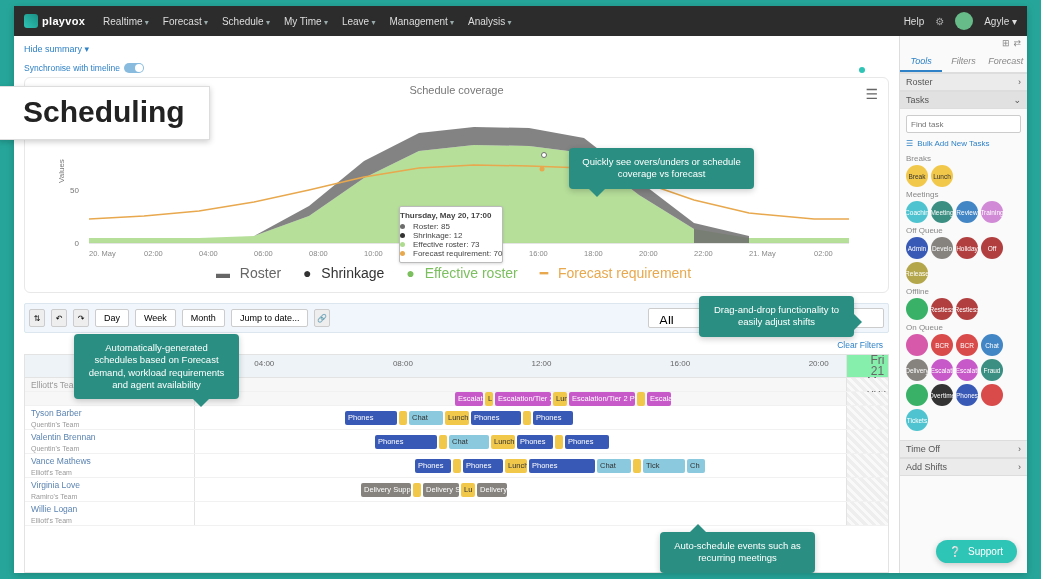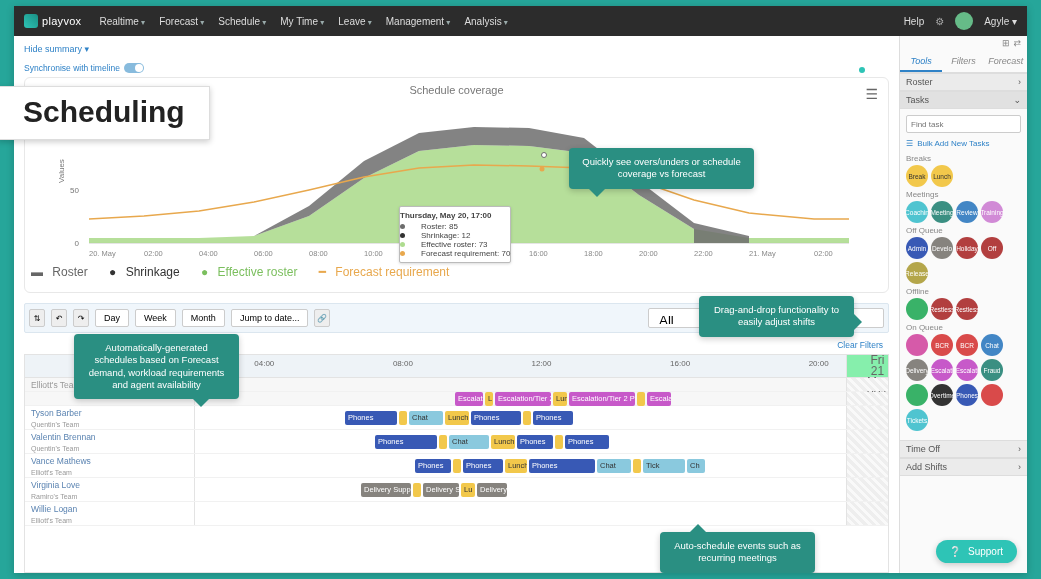--- a/index.html
+++ b/index.html
@@ -1,47 +1,47 @@
 <!DOCTYPE html>
 <html><head>
 <meta charset="utf-8">
 <style>
 * { box-sizing: border-box; margin: 0; padding: 0; font-family: -apple-system, BlinkMacSystemFont, "Segoe UI", Arial, sans-serif; }
 body { width: 1041px; height: 579px; background: #26a69a; overflow: hidden; position: relative; }
 .app { position: absolute; left: 14px; top: 6px; right: 14px; bottom: 6px; background: #fff; display: flex; flex-direction: column; box-shadow: 0 2px 8px rgba(0,0,0,.2); }
 .topnav { background: #2c2c2c; height: 30px; display: flex; align-items: center; padding: 0 10px; color: #ddd; font-size: 10px; }
 .logo { display: flex; align-items: center; gap: 4px; margin-right: 18px; }
 .logo-icon { width: 14px; height: 14px; background: linear-gradient(45deg,#2ec4b6,#1a8f84); border-radius: 3px; }
-.logo-text { font-weight: 400; color: #fff; letter-spacing: .3px; font-size: 11px; }
+.logo-text { font-weight: 700; color: #fff; letter-spacing: .3px; font-size: 11px; }
 .nav-item { margin-right: 14px; cursor: pointer; color: #ddd; }
 .nav-item::after { content: " \25BE"; font-size: 8px; color: #9aa; }
 .nav-right { margin-left: auto; display: flex; align-items: center; gap: 11px; }
 .avatar { width: 18px; height: 18px; border-radius: 50%; background: #6b8; }
 .nav-gear { color: #aaa; }
 
 .body { flex: 1; display: flex; overflow: hidden; }
 .main { flex: 1; display: flex; flex-direction: column; overflow: hidden; padding: 8px 10px 0 10px; position: relative; }
 .hide-summary { font-size: 9px; color: #2f82c7; cursor: pointer; margin-bottom: 4px; }
 .tabs { display: flex; border-bottom: 1px solid #e3e3e3; gap: 22px; font-size: 9px; padding-left: 20px; }
 .tab { color: #888; padding: 4px 0; cursor: pointer; letter-spacing: .3px; }
 .tab.active { color: #333; border-bottom: 2px solid #2f82c7; font-weight: 600; }
 .sync { font-size: 8.5px; color: #2f82c7; margin: 5px 0 4px; display: flex; align-items: center; gap: 4px; }
 .toggle { width: 20px; height: 10px; background: #8bd; border-radius: 5px; position: relative; }
 .toggle::after { content: ""; position: absolute; right: 1px; top: 1px; width: 8px; height: 8px; background: #fff; border-radius: 50%; }
 
 .chart-panel { background: #fff; border: 1px solid #e8e8e8; border-radius: 6px; position: relative; height: 216px; }
 .chart-title { text-align: center; font-size: 11px; color: #777; padding: 6px 0 2px; }
 .chart-menu { position: absolute; right: 10px; top: 8px; font-size: 14px; color: #666; cursor: pointer; }
 .chart-svg { width: 805px; height: 165px; display: block; margin: 0 auto; }
-.chart-legend { text-align: left; font-size: 12px; color: #666; margin-top: 2px; }
+.chart-legend { text-align: center; font-size: 14px; color: #666; margin-top: 2px; }
 .chart-legend span { margin: 0 6px; }
 
 .tooltip-box { position: absolute; left: 374px; top: 128px; background: #fff; border: 1px solid #bbb; border-radius: 2px; font-size: 8px; color: #444; padding: 4px 0; box-shadow: 0 1px 3px rgba(0,0,0,.15); z-index: 5; }
 .tooltip-box .th { font-weight: 600; margin-bottom: 2px; }
-.tooltip-box .row { display: flex; align-items: center; gap: 16px; }
+.tooltip-box .row { display: flex; align-items: center; gap: 8px; }
 .tt-dot { width: 5px; height: 5px; border-radius: 50%; display: inline-block; }
 
 .toolbar { display: flex; align-items: center; gap: 6px; margin-top: 10px; font-size: 9px; background: #f0f6fb; border: 1px solid #dbe6ef; border-radius: 2px; padding: 4px; }
 .tb-icon { width: 16px; height: 18px; background: #eee; border: 1px solid #ccc; border-radius: 2px; cursor: pointer; display: inline-flex; align-items: center; justify-content: center; font-size: 8px; }
 .btn { background: #fff; border: 1px solid #ccc; border-radius: 2px; padding: 3px 8px; cursor: pointer; }
 .inp { background: #fff; border: 1px solid #ccc; border-radius: 2px; padding: 3px 6px; height: 20px; }
 .sel { width: 110px; }
 .inp.filter { width: 120px; }
 .toolbar-spacer { flex: 1; }
 .clear-filters { color: #2f82c7; cursor: pointer; font-size: 8.5px; margin-left: auto; }

